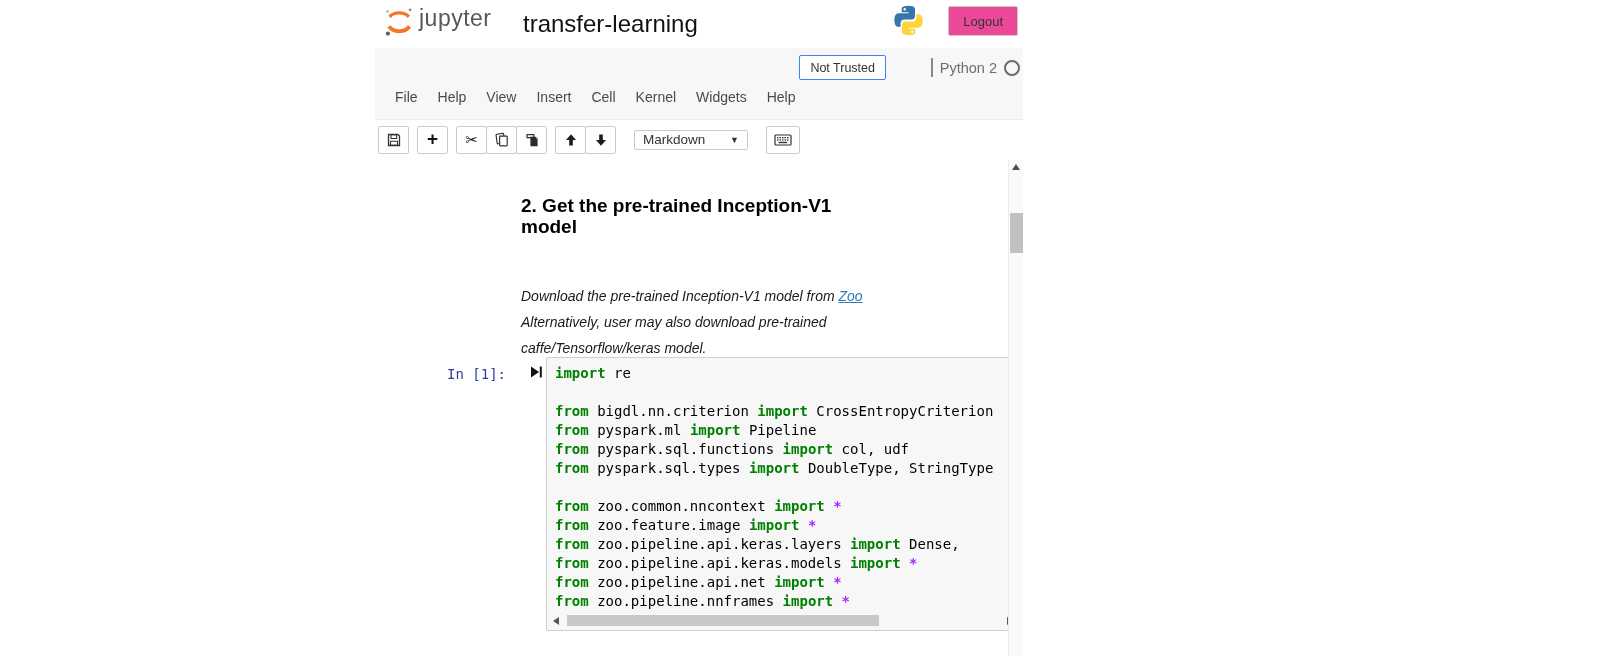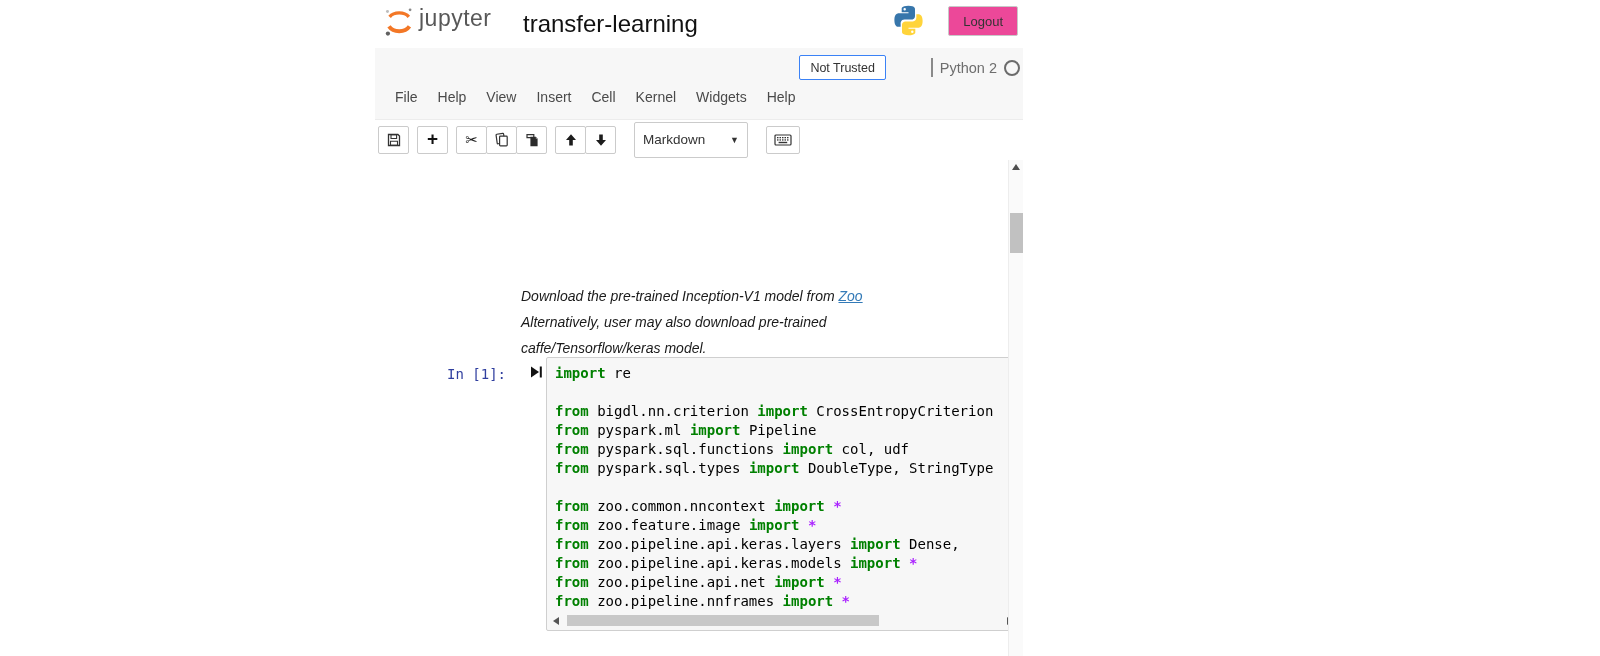--- a/index.html
+++ b/index.html
@@ -33,21 +33,21 @@
 
   
   .toolbar{position:absolute;left:3px;top:122px;width:642px;height:35px;display:flex;align-items:center;}
   .tb-group{display:flex;margin-right:8px;}
   .tb-btn{height:28px;min-width:31px;box-sizing:border-box;background:#fff;border:1px solid #cbcbcb;
     border-radius:2px;display:flex;align-items:center;justify-content:center;cursor:pointer;color:#222;}
   .tb-group .tb-btn + .tb-btn{margin-left:-1px;}
   .tb-btn.wide{padding:0 9px;gap:5px;font-size:14px;color:#333;}
   .plus-glyph{font-size:19px;font-weight:bold;color:#111;line-height:1;margin-top:-2px;}
   .scissors-glyph{font-size:15px;color:#222;line-height:1;}
-  .cell-type-select{margin-left:10px;width:114px;height:36px;box-sizing:border-box;background:#fff;
+  .cell-type-select{margin-left:10px;width:114px;height:20px;box-sizing:border-box;background:#fff;
     border:1px solid #cbcbcb;border-radius:2px;display:flex;align-items:center;justify-content:space-between;
     padding:0 8px;font-size:13.5px;color:#333;cursor:pointer;}
   .chev{font-size:9px;color:#333;}
   .kb-btn{margin-left:18px;width:34px;}
 
   
   .notebook{position:absolute;left:0;top:158px;width:648px;height:498px;background:#fff;}
   .vscroll{position:absolute;left:633px;top:2px;width:15px;height:496px;background:#fafafa;border-left:1px solid #ededed;box-sizing:border-box;}
   .vs-up{position:absolute;left:3px;top:4px;width:0;height:0;border-left:4px solid transparent;border-right:4px solid transparent;border-bottom:6px solid #4d4d4d;}
   .vs-thumb{position:absolute;left:1px;top:53px;width:13px;height:40px;background:#c1c1c1;}
@@ -176,20 +176,21 @@
             <rect x="10.5" y="6.3" width="1.5" height="1.3"></rect>
             <rect x="13" y="6.3" width="1.5" height="1.3"></rect>
           <rect x="4.6" y="8.8" width="8.6" height="1.4"></rect>
         </g>
       </svg>
     </div>
   </div>
 
   <div class="notebook">
 
+    <div class="md-heading">2. Get the pre-trained Inception-V1 model</div>
 
     <p class="md-para"><span>Download the pre-trained Inception-V1 model from </span><a>Zoo</a><span> Alternatively, user may also download pre-trained caffe/Tensorflow/keras model.</span></p>
 
     <div class="code-row">
       <span class="prompt">In [1]:</span>
       <svg class="run-marker" width="13" height="14" viewBox="0 0 13 14">
           <path d="M1 1.5l8 5.5-8 5.5z" fill="#111"></path>
           <rect x="9.8" y="1.5" width="2" height="11" fill="#111"></rect>
         </svg>
       <div class="code-box">

